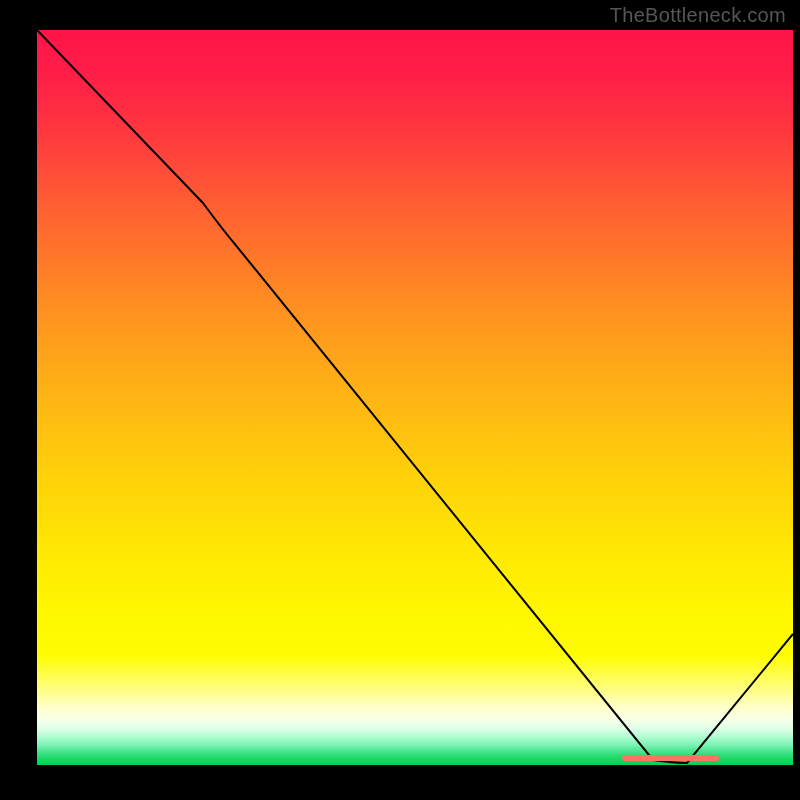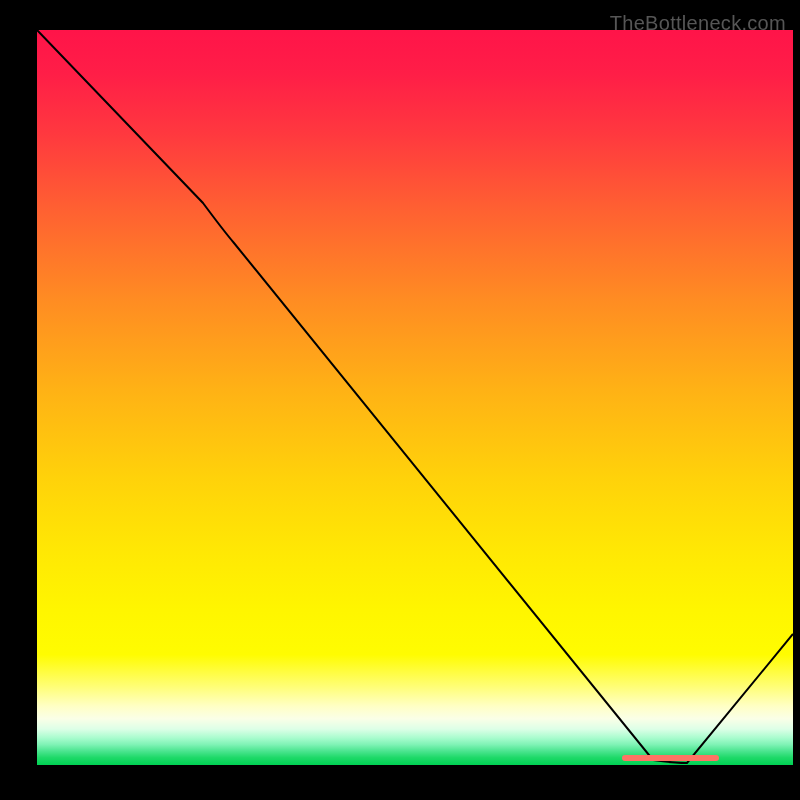--- a/index.html
+++ b/index.html
@@ -1,17 +1,17 @@
 <!DOCTYPE html>
 <html><head>
 <meta charset="utf-8">
 <style>
   html,body{margin:0;padding:0;width:800px;height:800px;background:#000;}
   .frame{position:absolute;left:0;top:0;width:800px;height:800px;background:#000;}
-  .attribution{position:absolute;right:14px;top:12px;font:20px Arial,Helvetica,sans-serif;color:#565656;letter-spacing:0.3px;}
+  .attribution{position:absolute;right:14px;top:4px;font:20px Arial,Helvetica,sans-serif;color:#565656;letter-spacing:0.3px;}
   .plot{position:absolute;left:37px;top:30px;width:756px;height:735px;}
   .gradient{width:100%;height:100%;
     background:linear-gradient(to bottom,
       #ff1449 0%,
       #ff1e47 6%,
       #ff383f 14%,
       #ff5f32 24%,
       #ff8d22 37%,
       #ffb215 49%,
       #ffd20a 61%,

